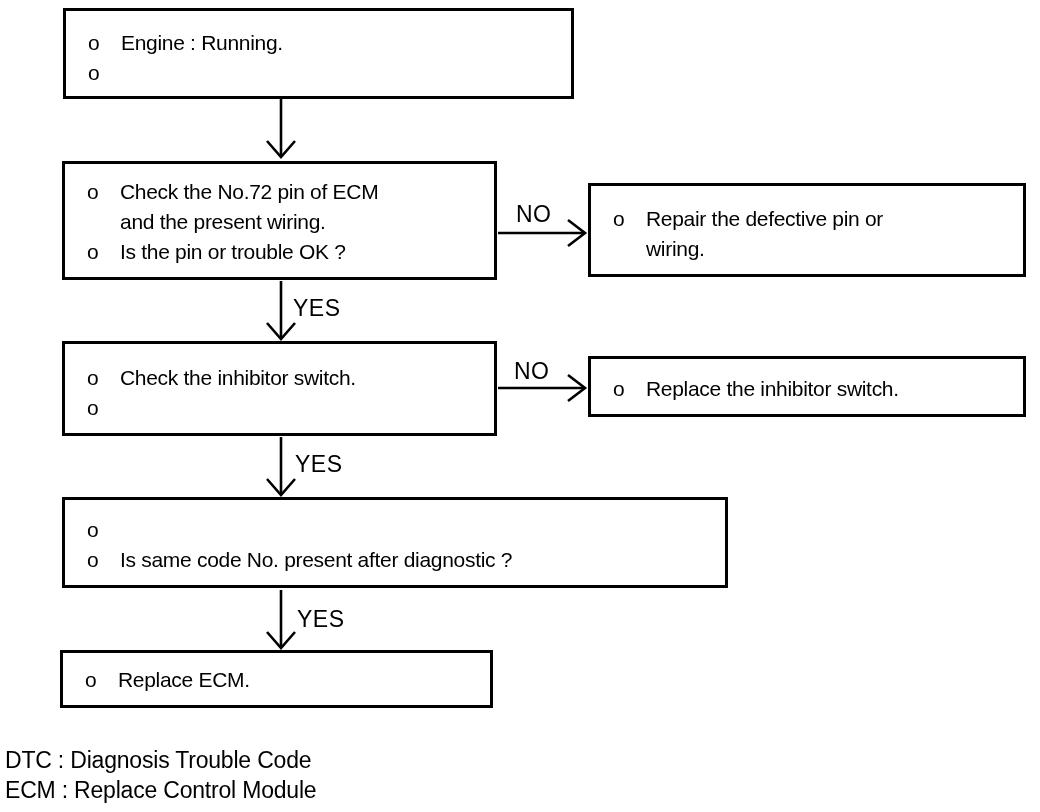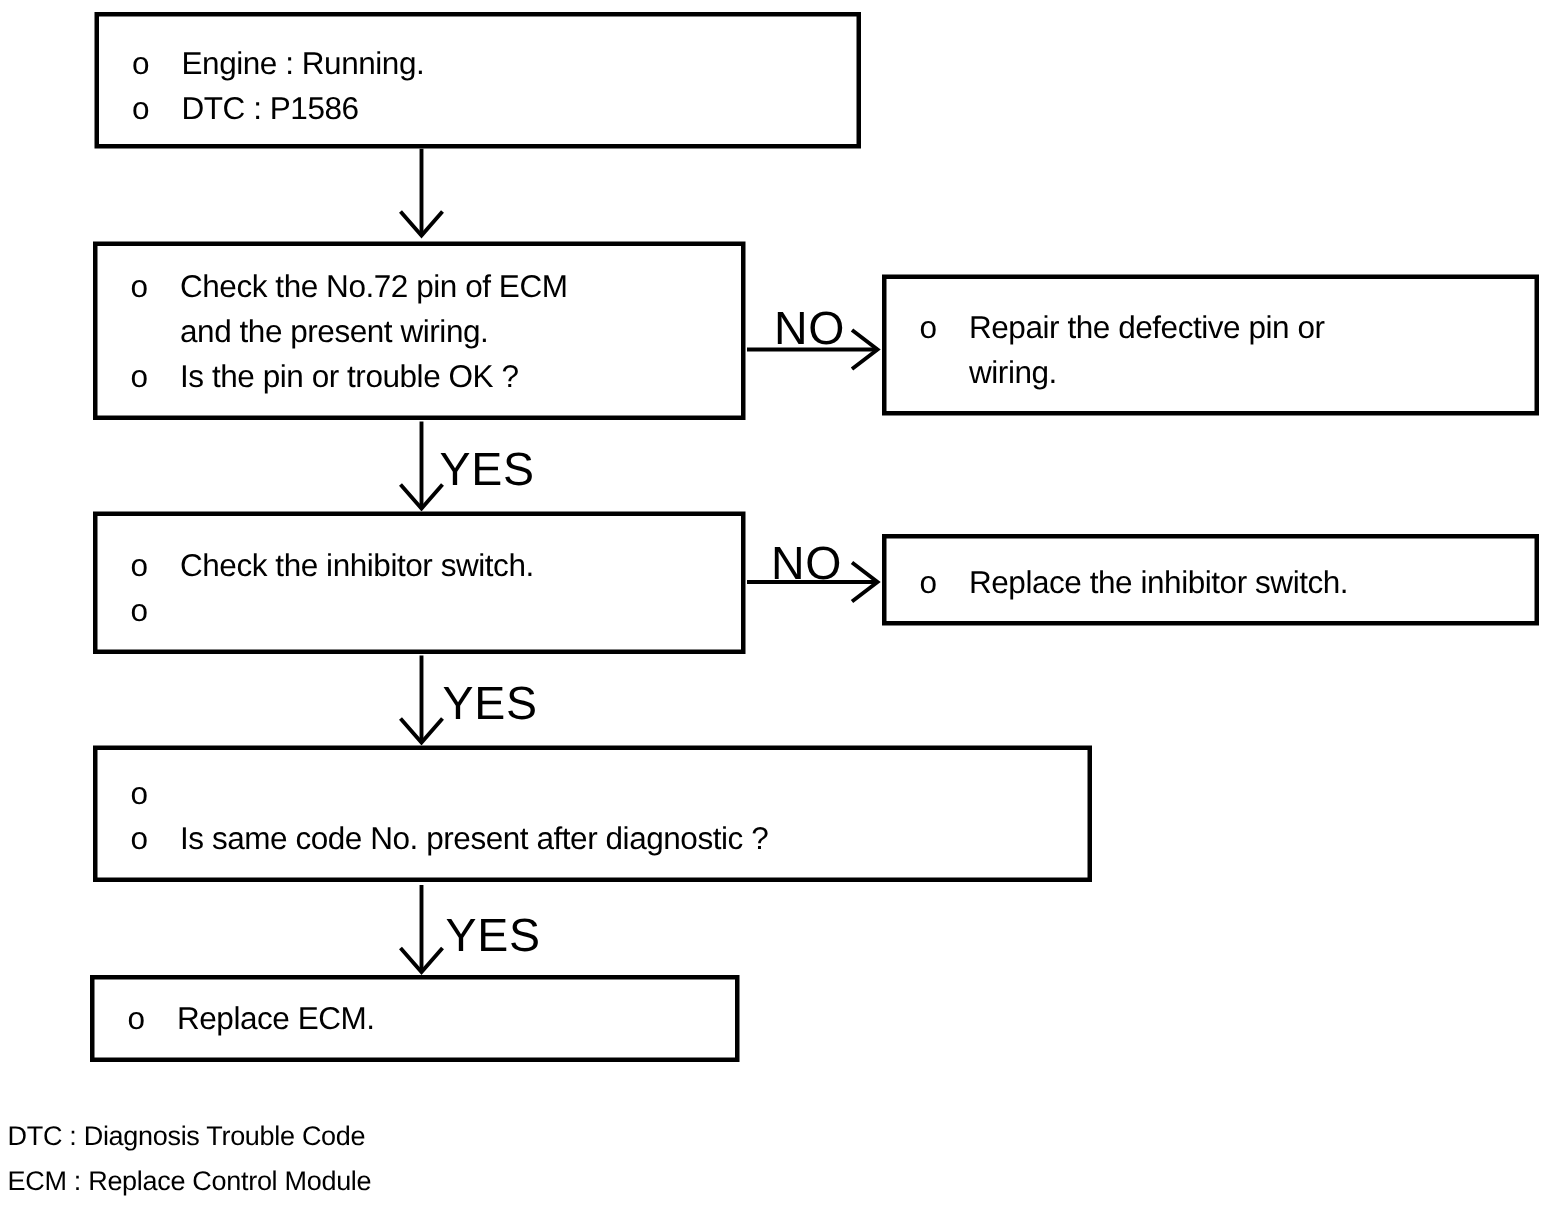--- a/index.html
+++ b/index.html
@@ -40,28 +40,28 @@
     padding-right:6px;
   }
   .line{ display:flex; align-items:baseline; white-space:nowrap; }
   .bullet{
     display:inline-block;
     width:33px;
     flex:0 0 33px;
   }
   .edge-label{
     position:absolute;
-    font-size:31px;
+    font-size:23px;
     line-height:1.1;
     letter-spacing:0.5px;
     white-space:nowrap;
   }
   .footnote{
     position:absolute;
-    font-size:18px;
+    font-size:23px;
     line-height:1.1;
     letter-spacing:-0.2px;
     white-space:nowrap;
   }
 </style>
 </head>
 <body>
 
 <div class="stage">
 
@@ -98,21 +98,20 @@
     </g>
   </svg>
 
   <div class="box" style="left:63px; top:8px; width:511px; height:91px; padding-top:17px">
     <div class="line">
       <span class="bullet">o</span>
       <span class="txt">Engine : Running.</span>
     </div>
     <div class="line">
       <span class="bullet">o</span>
-      <span class="txt">DTC : P1586</span>
     </div>
   </div>
 
   <div class="box" style="left:62px; top:161px; width:435px; height:119px; padding-top:13px">
     <div class="line">
       <span class="bullet">o</span>
       <span class="txt">Check the No.72 pin of ECM</span>
     </div>
     <div class="line">
       <span class="bullet"></span>

